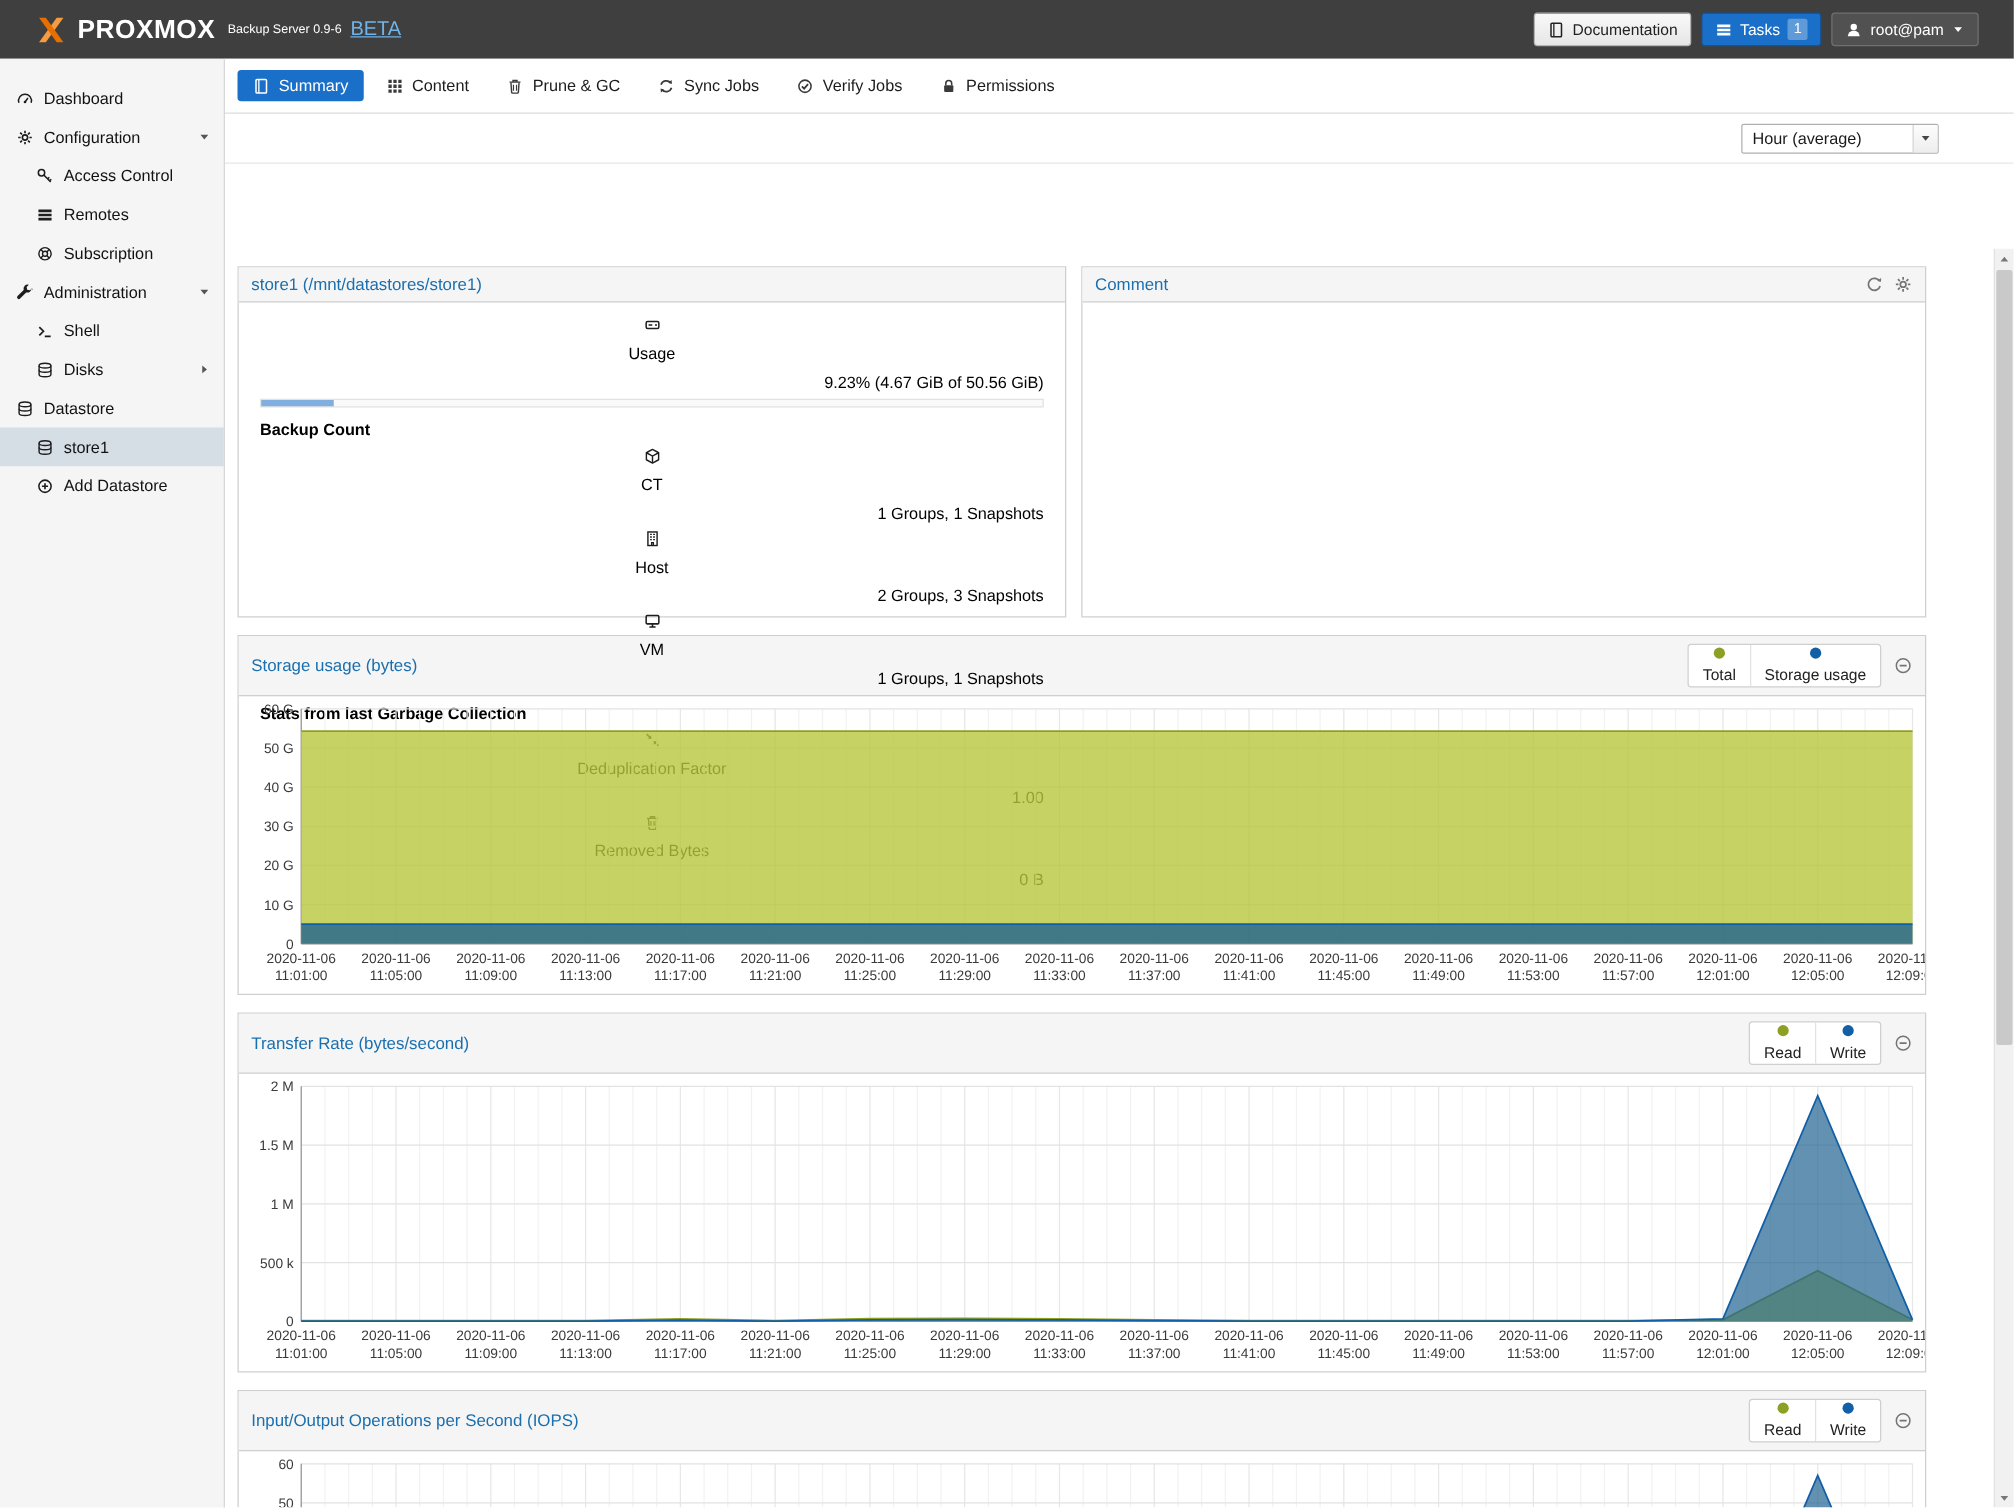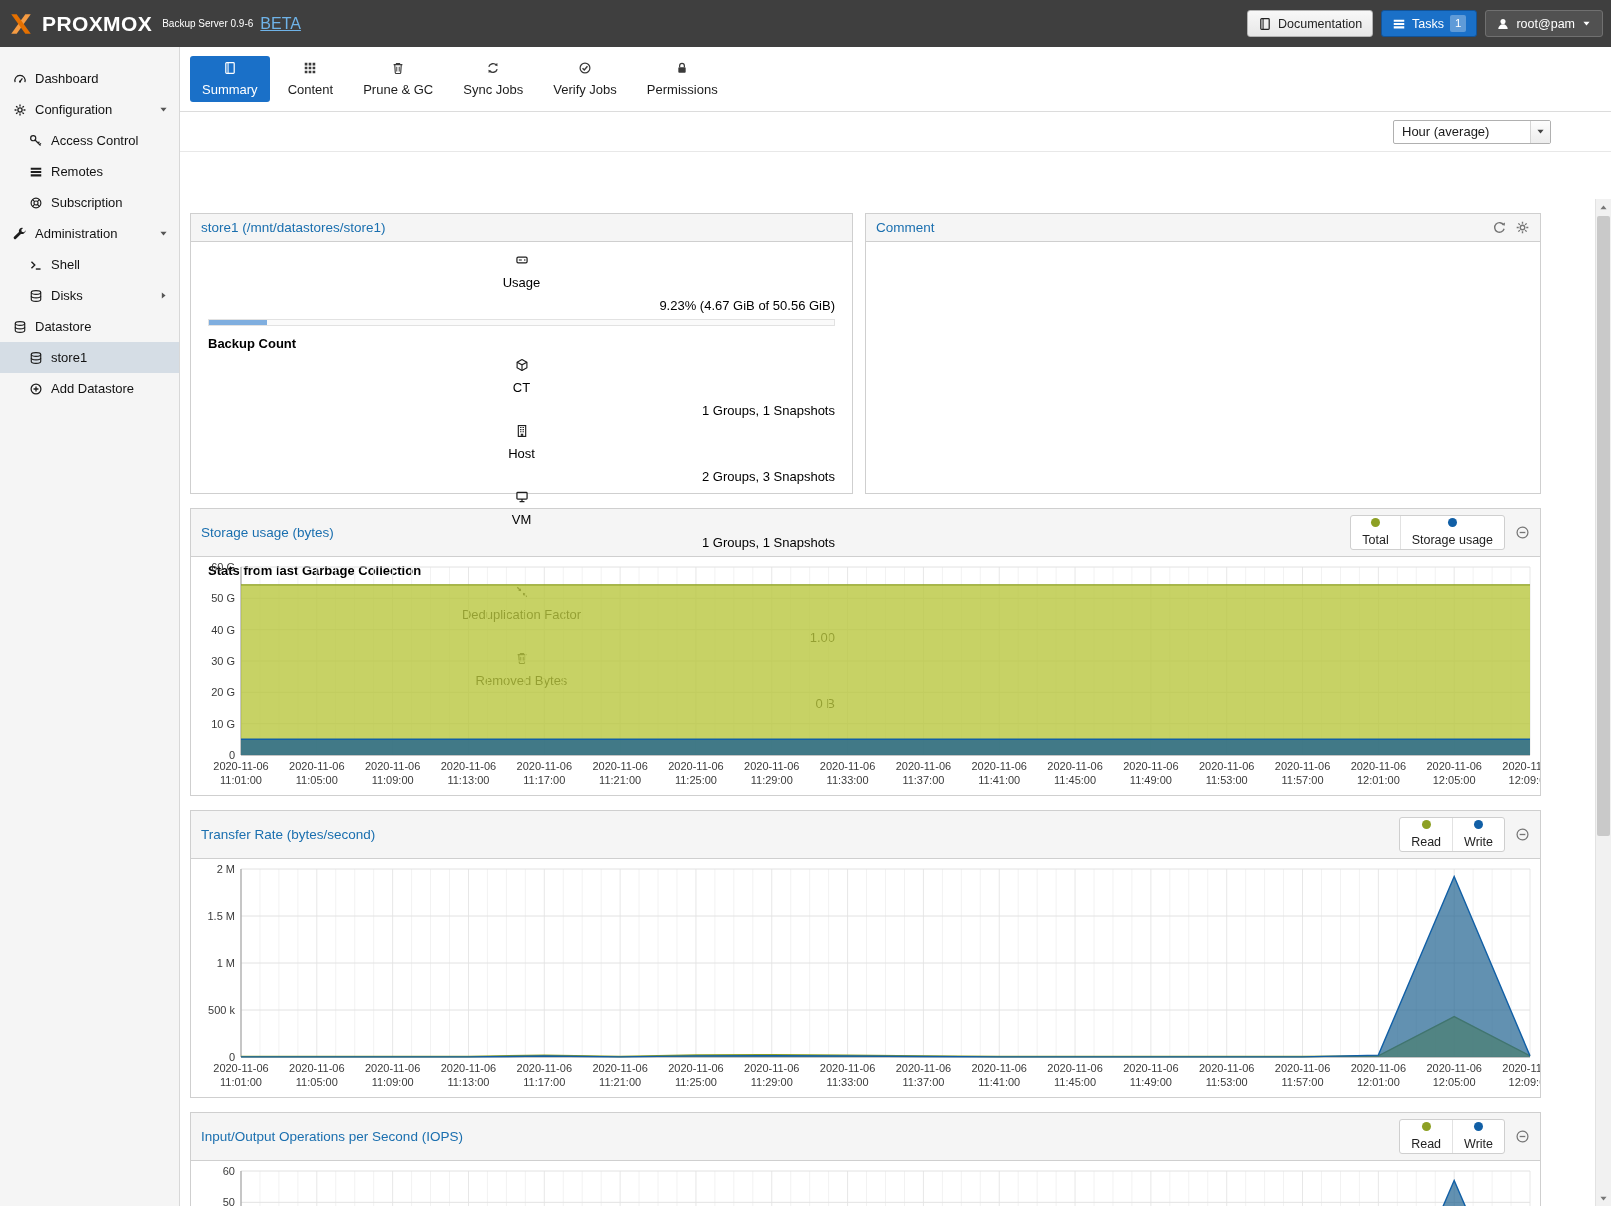--- a/index.html
+++ b/index.html
@@ -1,20 +1,20 @@
 <!DOCTYPE html>
 <html style="--accent: #1a70c8; --header-bg: #3f3f3f; --logo-orange: #e57000; --panel-title: #1a6faf; --selected-nav-bg: #d5dde5;"><head>
 <meta charset="utf-8">
 <style>
   * { margin:0; padding:0; box-sizing:border-box; }
   html,body { width:1611px; height:1206px; overflow:hidden; font-family:"Liberation Sans",sans-serif; background:#fff; }
 
   
   .topbar { position:absolute; top:0; left:0; right:0; height:47px; background:var(--header-bg,#3f3f3f);
-            display:flex; align-items:center; padding:0 8px; color:#fff; }
+            display:flex; align-items:center; padding:0 28px; color:#fff; }
   .brand { display:flex; align-items:center; gap:8px; }
   .brand-name { font-size:21px; font-weight:bold; letter-spacing:.4px; }
   .product { font-size:10px; margin-left:10px; }
   .beta-link { font-size:16px; margin-left:7px; color:#6fb3e8; text-decoration:underline; cursor:pointer; }
   .topbar-right { margin-left:auto; display:flex; align-items:center; gap:8px; }
   .hbtn { display:flex; align-items:center; gap:6px; height:27px; padding:0 10px; border-radius:3px;
           font-size:12.5px; cursor:pointer; white-space:nowrap; }
   .hbtn.light { background:linear-gradient(#f8f8f8,#e7e7e7); border:1px solid #b3b3b3; color:#222; }
   .hbtn.blue  { background:var(--accent,#1a70c8); border:1px solid #135397; color:#fff; }
   .hbtn.dark  { background:#515151; border:1px solid #707070; color:#fff; }
@@ -28,21 +28,21 @@
   .nav-item.lvl1 { padding-left:29px; }
   .nav-item.sel { background:var(--selected-nav-bg,#d5dde5); }
   .nav-item .ic { color:#1d1d1d; flex:0 0 auto; }
   .nav-item .caret { margin-left:auto; color:#555; width:11px; height:11px; }
 
   
   .content { position:absolute; top:47px; left:180px; right:0; bottom:0; background:#fff; overflow:hidden; }
   .page-title { padding:14px 0 0 10px; font-size:15px; color:var(--panel-title,#1a6faf); }
   .tabbar { display:flex; gap:6px; padding:9px 0 9px 10px; border-bottom:1px solid #dcdcdc; }
   .tab { display:flex; align-items:center; gap:7px; padding:5px 12px; border-radius:3px;
-         font-size:13px; color:#1c1c1c; cursor:pointer;flex-direction:column; }
+         font-size:13px; color:#1c1c1c; cursor:pointer; }
   .tab .ic { color:#3a3a3a; }
   .tab.active { background:var(--accent,#1a70c8); color:#fff; }
   .tab.active .ic { color:#fff; }
   .toolbar { display:flex; justify-content:flex-end; align-items:center; height:40px;
              padding-right:60px; border-bottom:1px solid #e8e8e8; }
   .combo { display:flex; align-items:center; width:158px; height:24px; border:1px solid #b0b0b0;
            background:#fff; border-radius:2px; font-size:13px; color:#1a1a1a; cursor:pointer; }
   .combo-text { flex:1; padding:0 8px; }
   .combo-btn { width:20px; height:100%; display:flex; align-items:center; justify-content:center;
                border-left:1px solid #d4d4d4; background:linear-gradient(#fdfdfd,#ededed); color:#444; }

